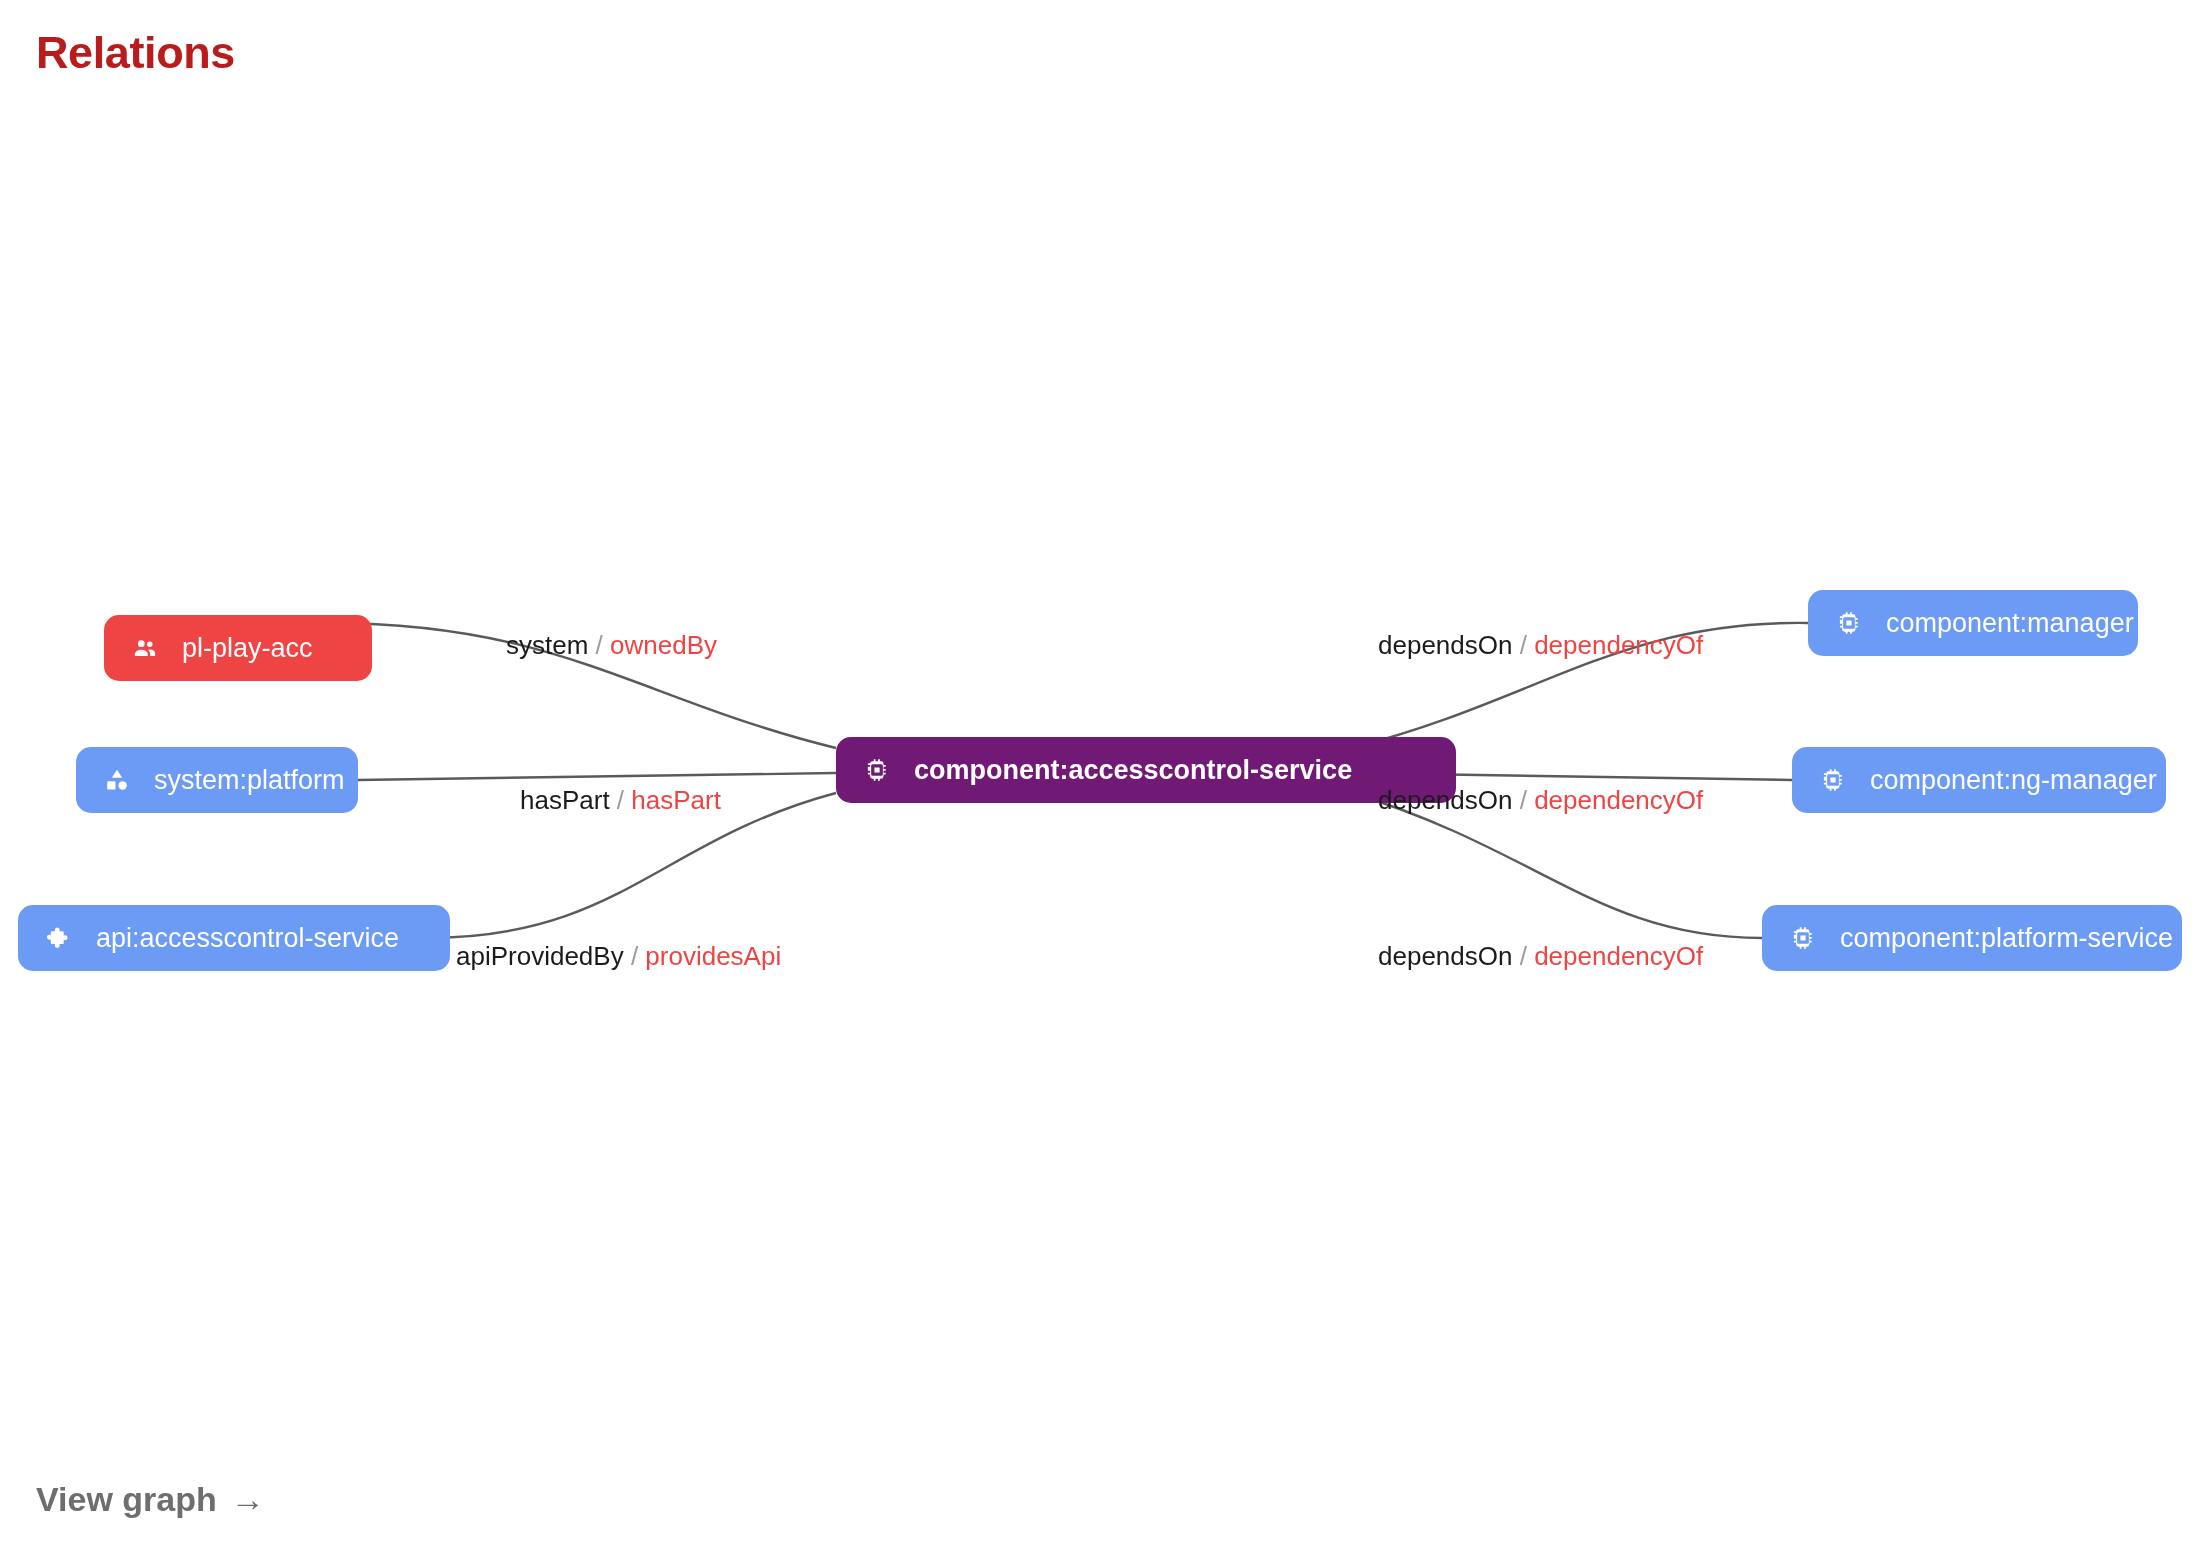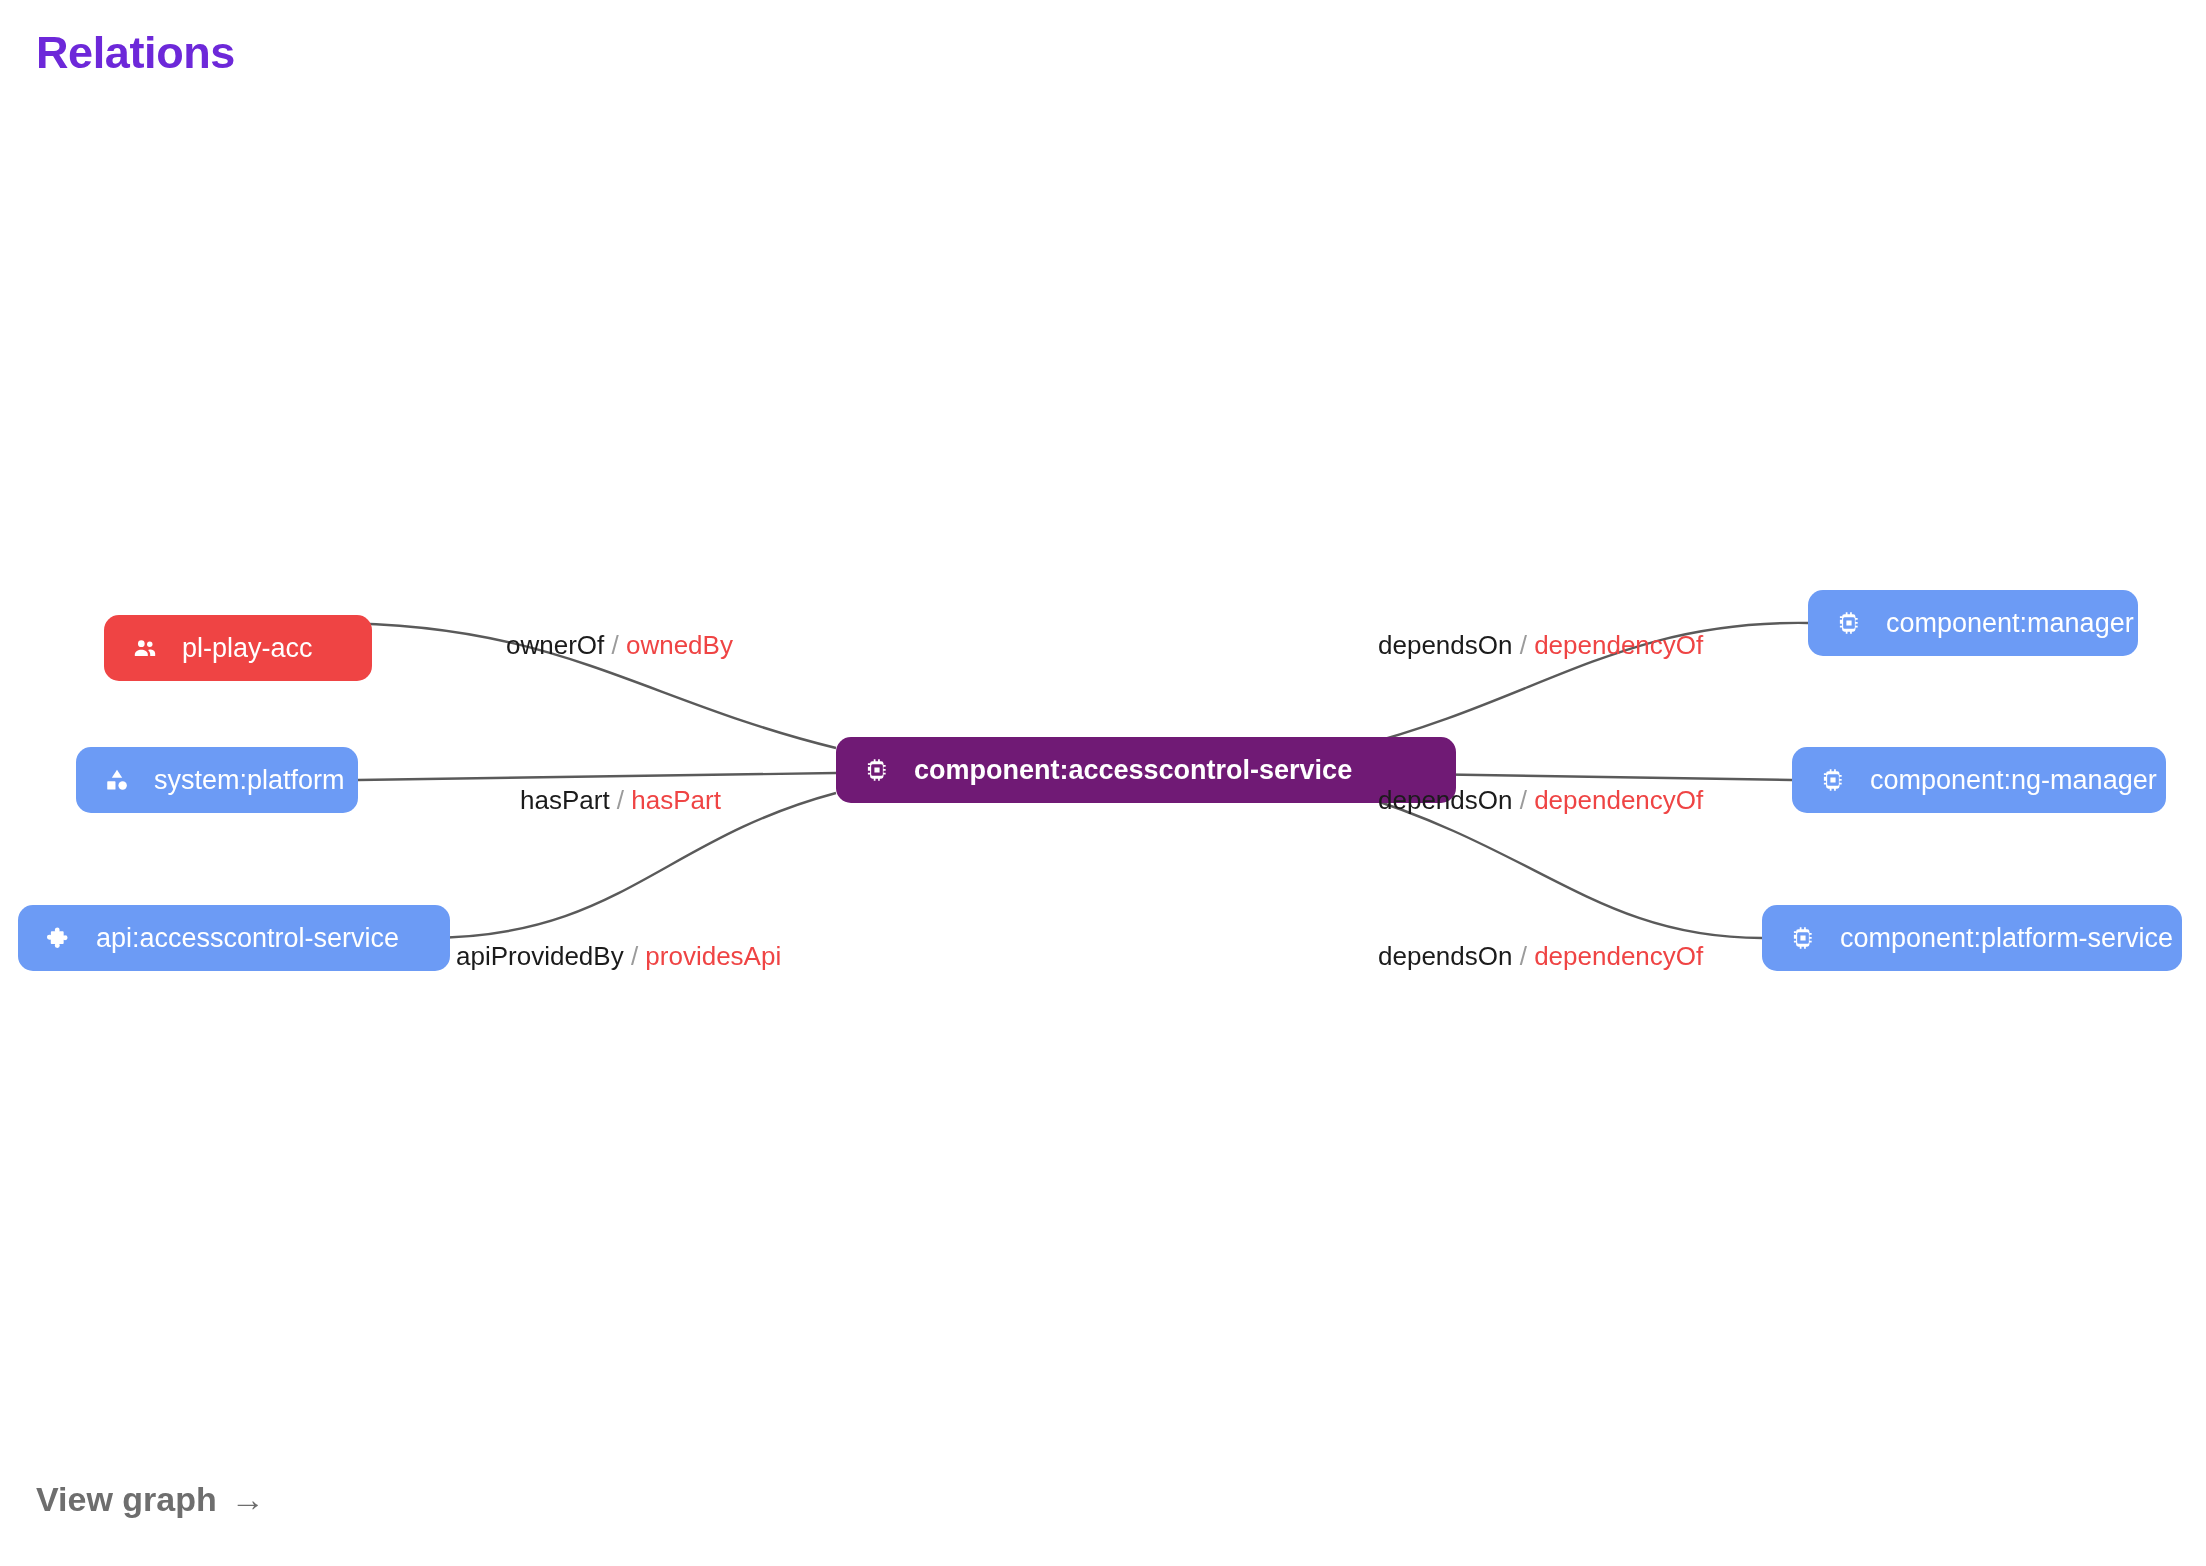--- a/index.html
+++ b/index.html
@@ -16,21 +16,21 @@
     overflow: hidden;
     position: relative;
   }
 
   #page-title {
     position: absolute;
     left: 36px;
     top: 26px;
     font-size: 45px;
     font-weight: 700;
-    color: #6d28d9;
+    color: #b91c1c;
     letter-spacing: -0.4px;
     line-height: 1.2;
   }
 
   #graph-canvas {
     position: absolute;
     left: 0;
     top: 0;
     width: 2206px;
     height: 1566px;
@@ -175,21 +175,21 @@
       <div class="graph-node node-orange" style="left: 836px; top: 737px; width: 620px; height: 66px; background: #701a75;">
         <span class="node-icon">
           <svg viewBox="0 0 24 24" width="26" height="26" fill="#ffffff">
             <path d="M9 2h1.6v2H13V2h1.6v2h1.2a2.2 2.2 0 0 1 2.2 2.2v1.2h2V9h-2v2h2v1.6h-2v2h2v1.6h-2v1.6A2.2 2.2 0 0 1 15.8 20h-1.2v2H13v-2h-2.4v2H9v-2H7.8A2.2 2.2 0 0 1 5.6 17.8v-1.6h-2v-1.6h2v-2h-2V9h2V7.4h-2V5.8h2V6.2A2.2 2.2 0 0 1 7.8 4H9V2zM8 6.6A1.4 1.4 0 0 0 6.6 8v8A1.4 1.4 0 0 0 8 17.4h8A1.4 1.4 0 0 0 17.4 16V8A1.4 1.4 0 0 0 16 6.6H8zM9.6 9.6h4.8v4.8H9.6V9.6z" fill-rule="evenodd"></path>
           </svg>
         </span>
         <span class="node-label">component:accesscontrol-service</span>
       </div>
     </div>
   <div id="edge-label-layer">
-      <div class="edge-label" style="left: 506px; top: 632px;"><span>ownerOf</span><span class="rel-sep"> / </span><span class="rel-reverse">ownedBy</span></div>
+      <div class="edge-label" style="left: 506px; top: 632px;"><span>system</span><span class="rel-sep"> / </span><span class="rel-reverse">ownedBy</span></div>
       <div class="edge-label" style="left: 520px; top: 787px;"><span>hasPart</span><span class="rel-sep"> / </span><span class="rel-reverse">hasPart</span></div>
       <div class="edge-label" style="left: 456px; top: 943px;"><span>apiProvidedBy</span><span class="rel-sep"> / </span><span class="rel-reverse">providesApi</span></div>
       <div class="edge-label" style="left: 1378px; top: 632px;"><span>dependsOn</span><span class="rel-sep"> / </span><span class="rel-reverse">dependencyOf</span></div>
       <div class="edge-label" style="left: 1378px; top: 787px;"><span>dependsOn</span><span class="rel-sep"> / </span><span class="rel-reverse">dependencyOf</span></div>
       <div class="edge-label" style="left: 1378px; top: 943px;"><span>dependsOn</span><span class="rel-sep"> / </span><span class="rel-reverse">dependencyOf</span></div>
     </div>
 </div>
 
 <a id="view-graph-link" href="#">
   <span>View graph</span>

